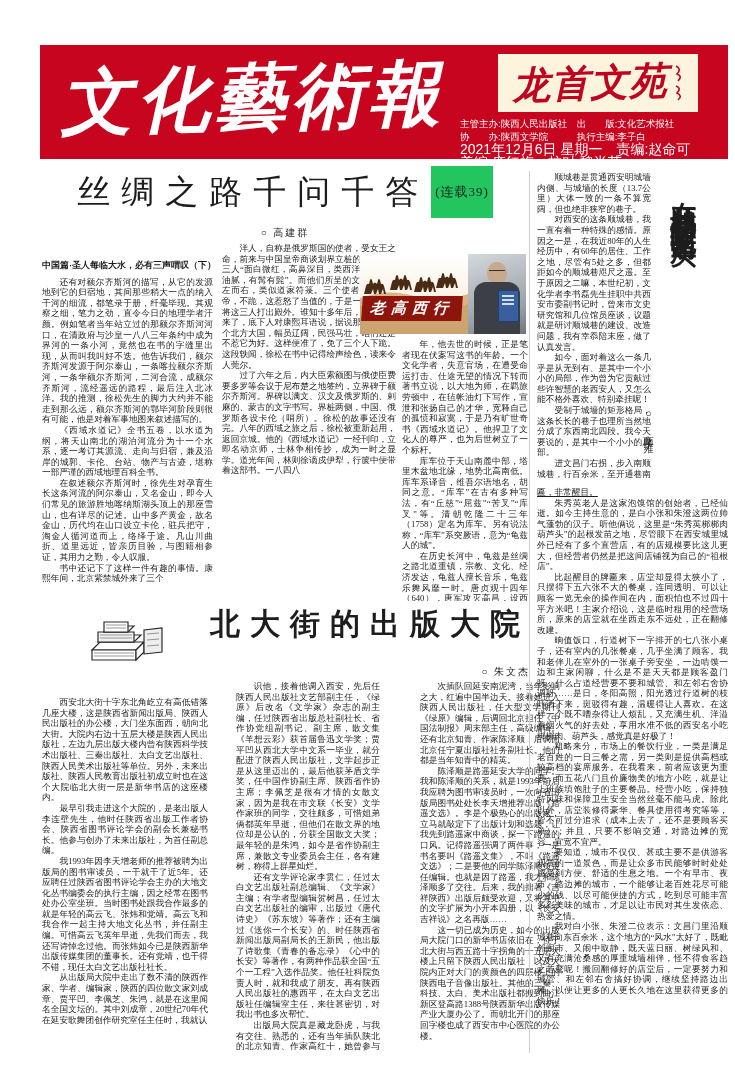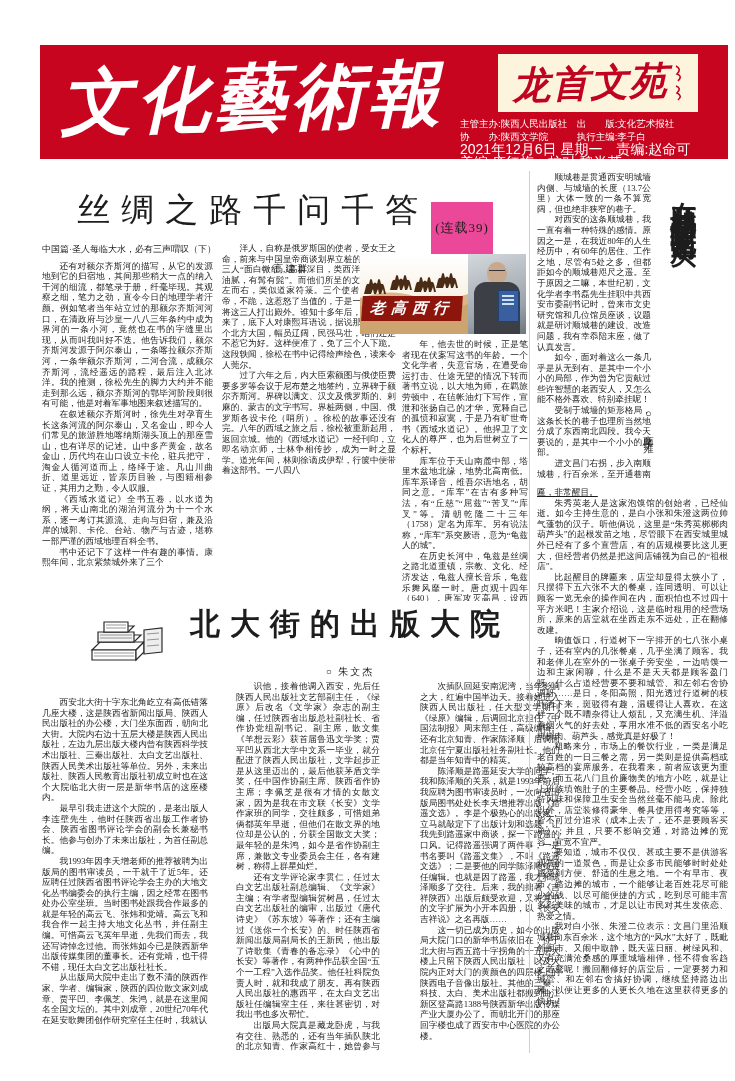--- a/index.html
+++ b/index.html
@@ -20,52 +20,52 @@
         font-size:9.5px;line-height:13px;font-family:"Liberation Sans","DejaVu Sans",sans-serif;}
   .pub-line3{font-size:14px;}
 
   
   .coltext{font-size:8.7px;line-height:10.6px;text-align:justify;overflow:hidden;}
   .coltext p{margin:0;text-indent:2em;}
 
   
   .a1-header{position:absolute;left:40px;top:166px;width:490px;text-align:center;}
   .a1-title{display:inline-block;font-size:33px;font-weight:normal;letter-spacing:11px;vertical-align:middle;}
-  .a1-serial{display:inline-block;font-size:13px;background:#ec4899;padding:17px 4px;
-        vertical-align:middle;margin-left:2px;letter-spacing:1px;margin-top:36px;}
+  .a1-serial{display:inline-block;font-size:13px;background:#22c55e;padding:17px 4px;
+        vertical-align:middle;margin-left:2px;letter-spacing:1px;}
   .a1-byline{margin-top:8px;font-size:10px;letter-spacing:2px;}
   .a1-cols{position:absolute;left:42px;top:243px;width:486px;height:358px;}
   .a1col{position:absolute;top:0;height:358px;}
   #a1c1{left:0;width:171px;}
   #a1c2{left:180px;width:174px;}
   #a1c3{left:360px;width:126px;}
   #a1c3 .spacer{height:96px;}
   #a1c3 .inner{height:262px;overflow:hidden;}
-  .a1-subtitle{font-weight:normal;text-align:center;text-indent:0 !important;
-        font-size:9px;margin:1px 0 6px 0;white-space:nowrap;}
+  .a1-subtitle{font-weight:bold;text-align:center;text-indent:0 !important;
+        font-size:9px;margin:17px 0 6px 0;white-space:nowrap;}
 
   
   .a1-photo{position:absolute;left:318px;top:11px;width:166px;height:80px;z-index:3;
         background:linear-gradient(#ffffff, #f4e6cf);overflow:hidden;}
   .dunes{position:absolute;left:0;top:0;width:108px;height:80px;}
   .banner-ribbon{position:absolute;left:2px;top:42px;width:100px;height:25px;background:#8e150c;
         transform:skewX(-4deg);display:flex;align-items:center;justify-content:center;}
   .banner-label{color:#fff;font-size:15px;font-weight:bold;font-style:italic;letter-spacing:6px;white-space:nowrap;}
   .author-photo{position:absolute;right:0;top:0;width:58px;height:80px;
         background:linear-gradient(160deg,#d4d9dd 0%,#9aa2a9 70%,#6f777e 100%);overflow:hidden;}
   .ph-head{position:absolute;left:19px;top:8px;width:20px;height:22px;border-radius:50% 50% 45% 45%;background:#c9a98e;}
   .ph-glasses{position:absolute;left:21px;top:16px;width:16px;height:4px;border-top:1.5px solid #333;}
   .ph-body{position:absolute;left:6px;top:28px;width:46px;height:52px;border-radius:12px 12px 0 0;background:#3c3f46;}
   .ph-book{position:absolute;left:30px;top:36px;width:19px;height:30px;background:#3a5f9e;border:1px solid #24406e;}
   .ph-book span{position:absolute;left:3px;top:4px;width:12px;height:1.5px;background:#cfe0f5;box-shadow:0 4px 0 #cfe0f5,0 8px 0 #cfe0f5;}
 
   
   .a2-header{position:absolute;left:40px;top:600px;width:490px;height:78px;}
   .a2-illust{position:absolute;left:44px;top:10px;width:96px;height:58px;}
-  .a2-titlewrap{position:absolute;left:130px;right:0;top:4px;text-align:center;}
+  .a2-titlewrap{position:absolute;left:130px;right:0;top:4px;text-align:right;}
   .a2-title{font-size:30px;font-weight:bold;letter-spacing:10px;white-space:nowrap;}
   .a2-byline{margin-top:20px;font-size:10px;letter-spacing:2px;}
   .a2-cols{position:absolute;left:42px;top:681px;width:486px;height:371px;}
   .a2col{position:absolute;top:0;height:371px;}
   #a2c1{left:0;width:166px;margin-top:16px;}
   #a2c2{left:194px;width:144px;}
   #a2c3{left:346px;width:140px;margin-left:32px;}
 
   
   .divider-v{position:absolute;left:529px;top:171px;height:882px;border-left:1px solid #cfcfcf;}
@@ -101,22 +101,22 @@
   <div class="a1-header">
     <span class="a1-title">丝绸之路千问千答</span><span class="a1-serial">(连载39)</span>
     <div class="a1-byline">○ 高建群</div>
   </div>
 
   <div class="a1-cols">
     <div class="a1col coltext" id="a1c1">
       <div class="a1-subtitle">中国篇·圣人每临大水，必有三声喟叹（下）</div>
       <div>
           <p>还有对额尔齐斯河的描写，从它的发源地到它的归宿地，其间那些稍大一点的纳入干河的细流，都笔录于册，纤毫毕现。其观察之细，笔力之劲，直令今日的地理学者汗颜。例如笔者当年站立过的那额尔齐斯河河口，在清政府与沙皇一八八三年条约中成为界河的一条小河，竟然也在书的字缝里出现，从而叫我叫好不迭。他告诉我们，额尔齐斯河发源于阿尔泰山，一条喀拉额尔齐斯河，一条华额尔齐斯河，二河合流，成额尔齐斯河，流经遥远的路程，最后注入北冰洋。我的推测，徐松先生的脚力大约并不能走到那么远，额尔齐斯河的鄂毕河阶段则很有可能，他是对着军事地图来叙述描写的。</p>
+          <p>《西域水道记》全书五卷，以水道为纲，将天山南北的湖泊河流分为十一个水系，逐一考订其源流、走向与归宿，兼及沿岸的城郭、卡伦、台站、物产与古迹，堪称一部严谨的西域地理百科全书。</p>
           <p>在叙述额尔齐斯河时，徐先生对孕育生长这条河流的阿尔泰山，又名金山，即今人们常见的旅游胜地喀纳斯湖头顶上的那座雪山，也有详尽的记述。山中多产黄金，故名金山，历代均在山口设立卡伦，驻兵把守，淘金人循河道而上，络绎于途。凡山川曲折、道里远近，皆亲历目验，与图籍相参证，其用力之勤，令人叹服。</p>
-          <p>《西域水道记》全书五卷，以水道为纲，将天山南北的湖泊河流分为十一个水系，逐一考订其源流、走向与归宿，兼及沿岸的城郭、卡伦、台站、物产与古迹，堪称一部严谨的西域地理百科全书。</p>
           <p>书中还记下了这样一件有趣的事情。康熙年间，北京紫禁城外来了三个</p>
         </div>
     </div>
     <div class="a1col coltext" id="a1c2">
       <div>
           <p>洋人，自称是俄罗斯国的使者，受女王之命，前来与中国皇帝商谈划界立桩的事情。这三人“面白微红，高鼻深目，类西洋人，红发油腻，有髯有髭”。而他们所呈的文书，字自左而右，类似道家符箓。三个使者见了康熙帝，不跪，这惹怒了当值的，于是一阵乱棍，将这三人打出殿外。谁知十多年后，这三人又来了，底下人对康熙耳语说，据说那俄罗斯是个北方大国，幅员辽阔，民强马壮，咱们还是不惹它为好。这样便准了，免了三个人下跪。这段轶闻，徐松在书中记得绘声绘色，读来令人莞尔。</p>
           <p>过了六年之后，内大臣索额图与俄使臣费要多罗等会议于尼布楚之地签约，立界碑于额尔齐斯河。界碑以满文、汉文及俄罗斯的、剌麻的、蒙古的文字书写。界桩两侧，中国、俄罗斯各设卡伦（哨所）。徐松的故事还没有完。八年的西域之旅之后，徐松被重新起用，返回京城。他的《西域水道记》一经刊印，立即名动京师，士林争相传抄，成为一时之显学。道光年间，林则徐谪戍伊犁，行箧中便带着这部书。一八四八</p>
         </div>
     </div>
     <div class="a1col" id="a1c3">

